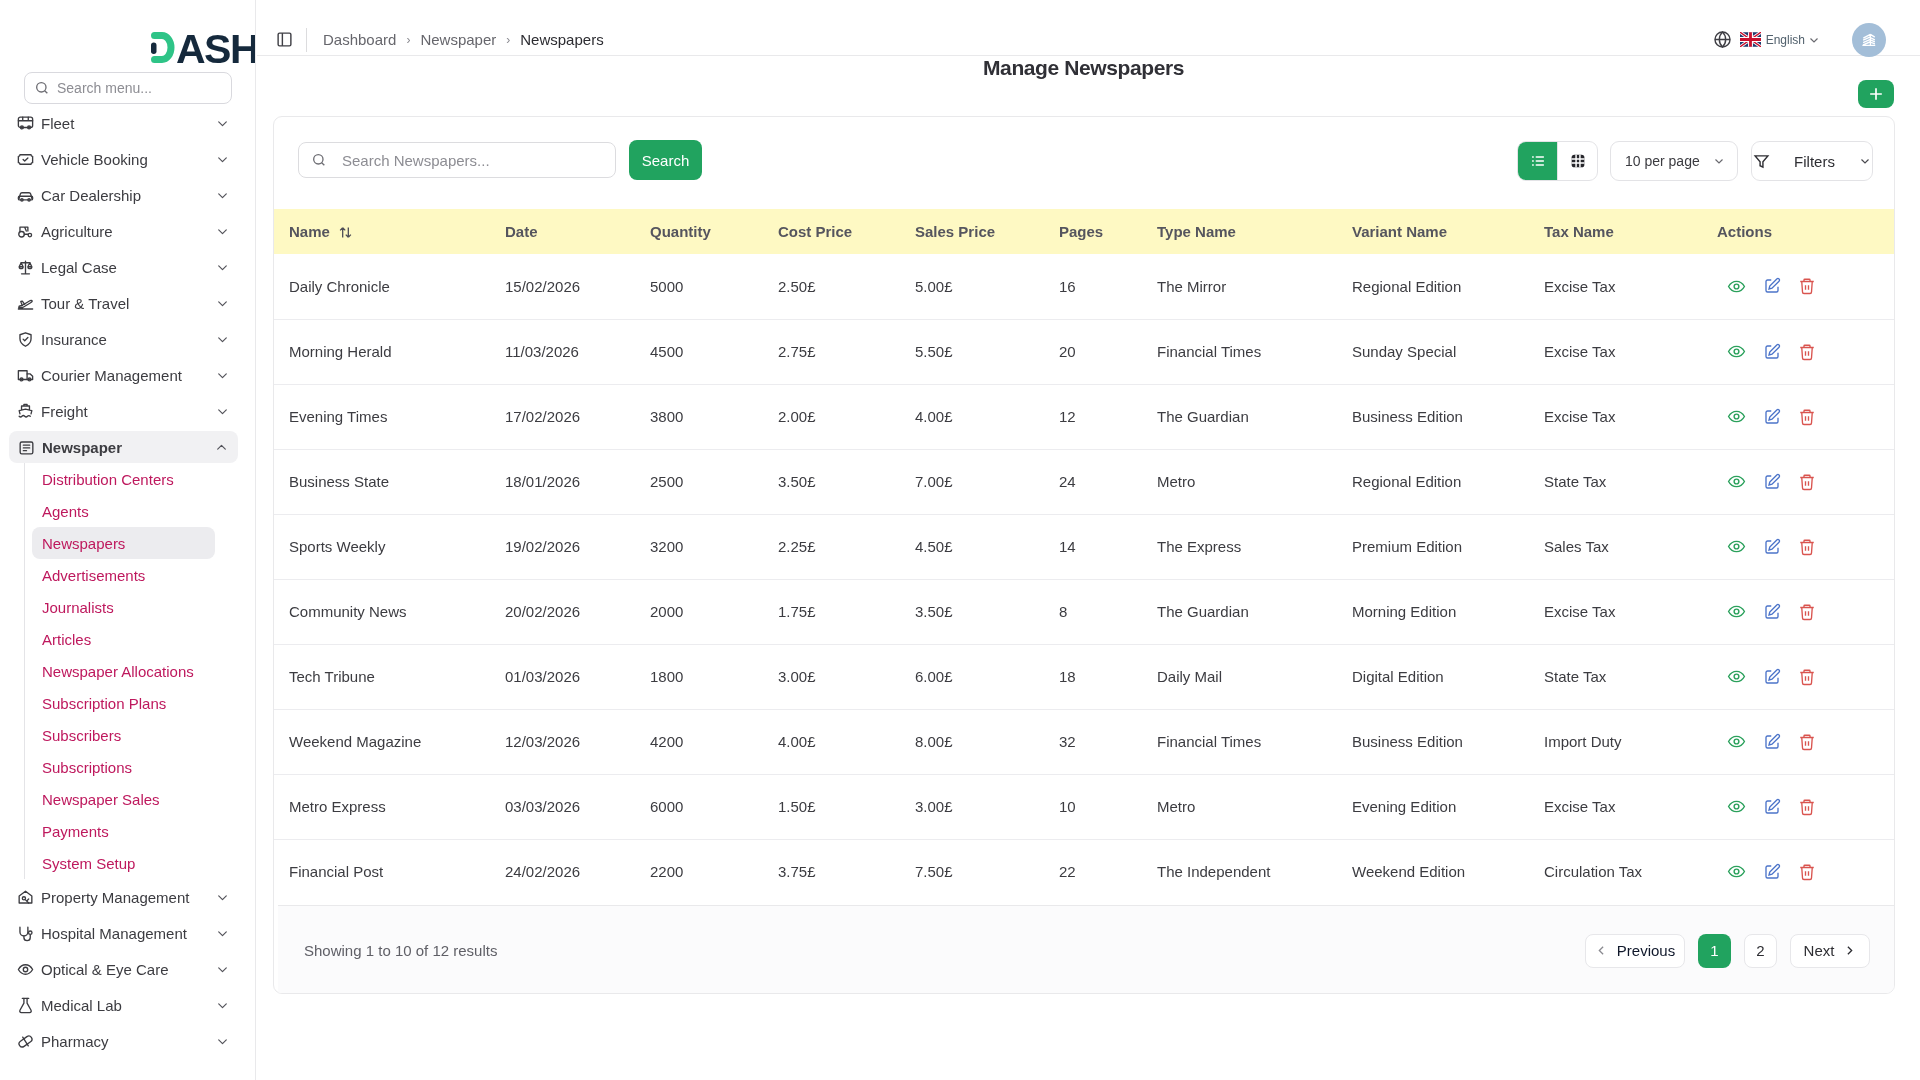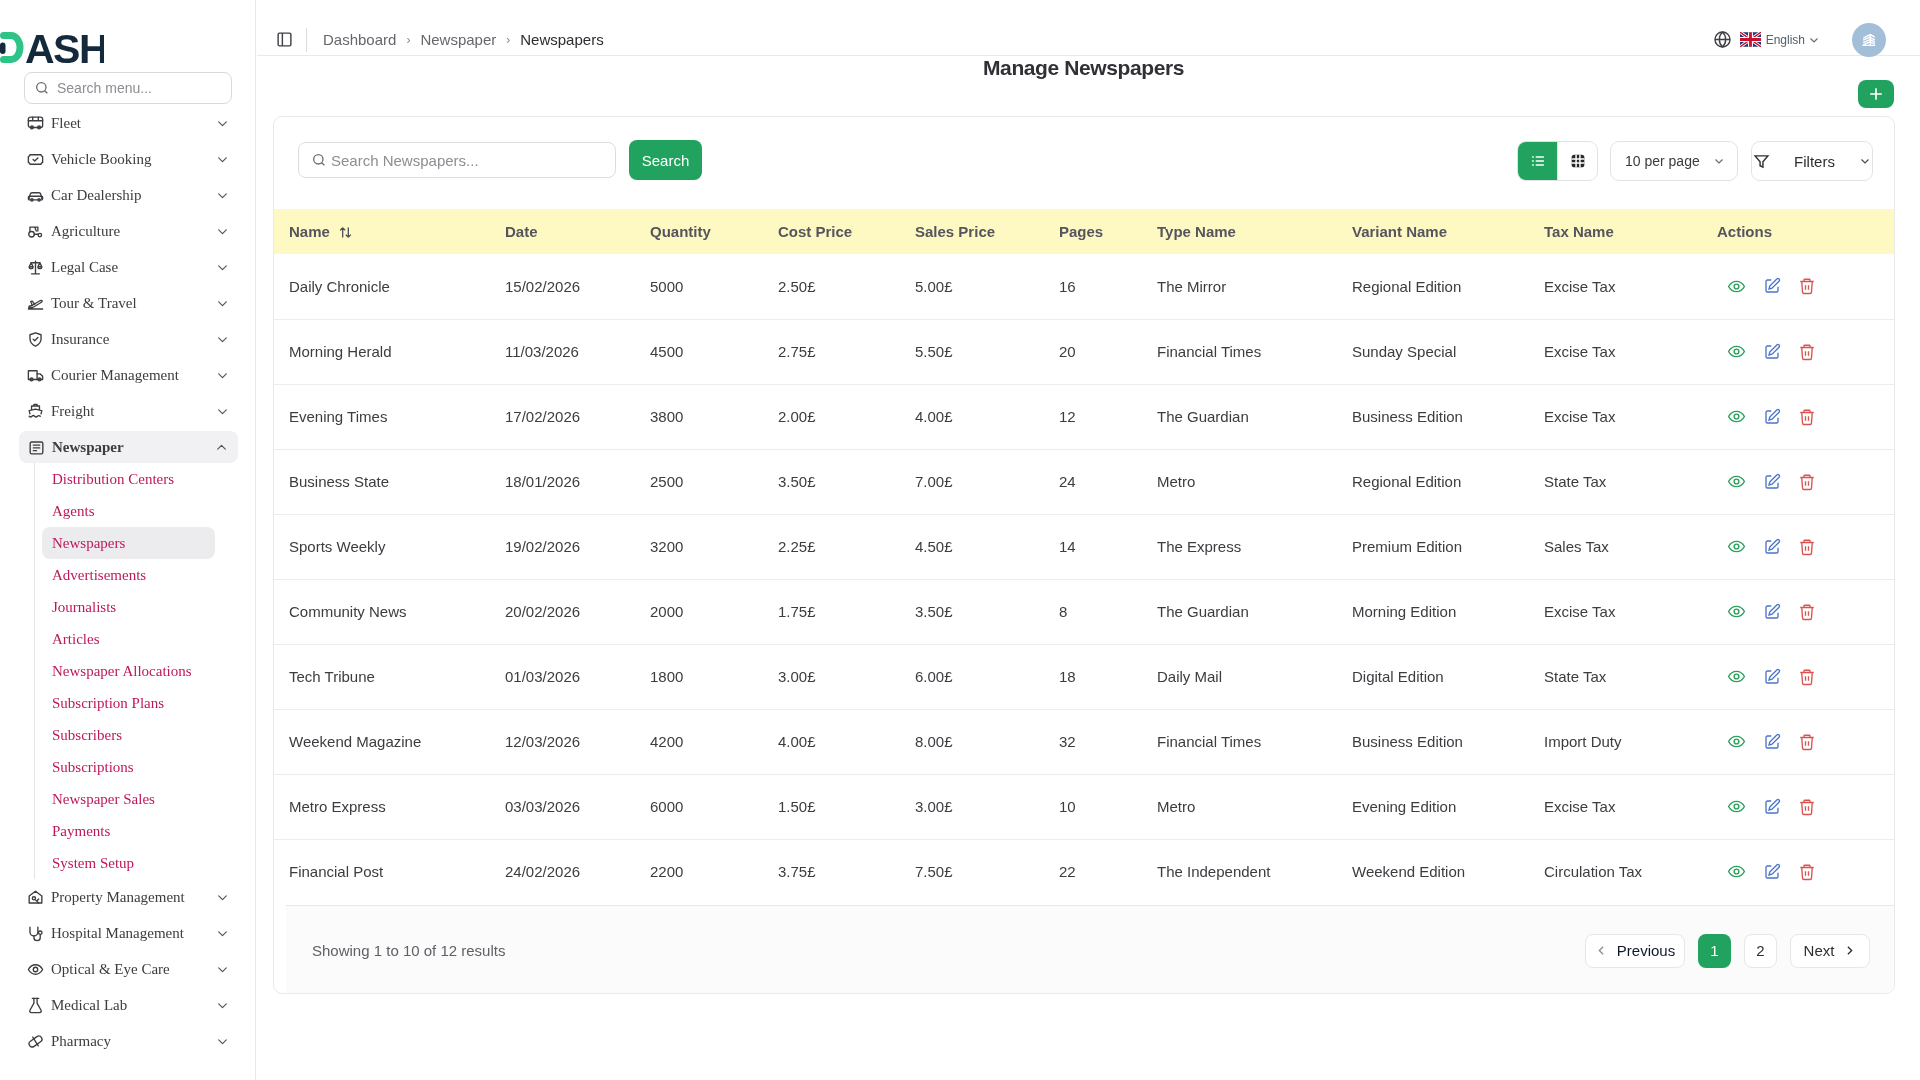--- a/index.html
+++ b/index.html
@@ -1,25 +1,25 @@
 <!DOCTYPE html>
 <html><head>
 <meta charset="utf-8">
 <style>
 * { margin:0; padding:0; box-sizing:border-box; }
 html,body { width:1920px; height:1080px; overflow:hidden; background:#fff;
   font-family:"Liberation Sans", sans-serif; color:#3a3a3a; }
 
 .sidebar { position:fixed; left:0; top:0; width:256px; height:1080px;
   border-right:1px solid #e9e9eb; background:#fff; }
-.logo { height:64px; display:flex; align-items:center; justify-content:flex-start; padding-top:32px;}
+.logo { height:64px; display:flex; align-items:center; justify-content:flex-end; padding-top:32px;}
 .sb-search { position:absolute; left:24px; top:72px; width:208px; height:32px;
   border:1px solid #d9d9de; border-radius:8px; display:flex; align-items:center;
   padding:0 9px; color:#8d8d93; font-size:14px; gap:7px; }
-.nav { position:absolute; top:105px; left:10px; right:0;font-family:Liberation Serif, serif; }
+.nav { position:absolute; top:105px; left:0; right:0; }
 .mi { height:36px; display:flex; align-items:center; padding:0 26px 0 16px;
   font-size:15px; color:#3c3c41; position:relative; }
 .mi .ic { width:19px; height:19px; margin-right:6px; flex:0 0 19px; display:flex; align-items:center; justify-content:center; color:#3c3c41;}
 .mi .lb { flex:1; white-space:nowrap; }
 .mi .ch { color:#53535a; }
 .mi.active { background:#f1f1f3; border-radius:8px; margin:2px 17px 0 9px; padding:0 10px 0 8px;
   font-weight:bold; height:32px; }
 .sub { position:relative; margin:0 0 0 24px; border-left:1px solid #e4e4e7; }
 .sub .si { height:32px; display:flex; align-items:center; padding-left:17px;
   font-size:15px; color:#be185d; white-space:nowrap; }
@@ -42,21 +42,21 @@
 
 .page-head { display:flex; align-items:center; padding:0 26px 0 16px; height:52px;flex-direction:column; }
 .page-head h1 { font-size:21px; font-weight:bold; color:#303036; letter-spacing:-0.4px; }
 .add-btn { margin-left:auto; width:36px; height:36px; border-radius:8px; background:#21a35f;
   color:#fff; display:flex; align-items:center; justify-content:center; }
 
 .card { margin:8px 24px 0 16px; width:1622px; height:878px; border:1px solid #e9e9eb;
   border-radius:9px; background:#fff; position:relative; overflow:hidden; }
 .controls { position:absolute; left:0; top:0; right:0; height:92px; }
 .srch-in { position:absolute; left:24px; top:25px; width:318px; height:36px; border:1px solid #dcdcdf;
-  border-radius:8px; display:flex; align-items:center; padding:0 12px; gap:4px; color:#8d8d93; font-size:15px; }
+  border-radius:8px; display:flex; align-items:center; padding:0 12px; gap:15px; color:#8d8d93; font-size:15px; }
 .srch-btn { position:absolute; left:355px; top:23px; width:73px; height:40px; border-radius:8px;
   background:#21a35f; color:#fff; font-size:15px; display:flex; align-items:center; justify-content:center; }
 .view-tg { position:absolute; left:1243px; top:24px; width:81px; height:40px; border:1px solid #e3e3e6;
   border-radius:9px; display:flex; overflow:hidden; background:#fff; }
 .view-tg .vseg { flex:1; display:flex; align-items:center; justify-content:center; }
 .view-tg .vseg.on { background:#21a35f; color:#fff; }
 .view-tg .vseg.off { color:#3b3b40; border-left:1px solid #e3e3e6; }
 .perpage { position:absolute; left:1336px; top:24px; width:128px; height:40px; border:1px solid #e3e3e6;
   border-radius:9px; display:flex; align-items:center; padding:0 12px 0 14px; font-size:14px; color:#3b3b40; }
 .filters { position:absolute; left:1477px; top:24px; width:122px; height:40px; border:1px solid #e3e3e6;
@@ -64,21 +64,21 @@
 
 table { position:absolute; top:92px; left:0; border-collapse:collapse; width:1620px; table-layout:fixed; }
 thead th { height:45px; background:#fef9c3; text-align:left; font-size:15px;
   font-weight:bold; padding:0 0 0 15px; color:#55555e; }
 tbody td { height:65px; border-top:1px solid #ececef; font-size:15px; color:#3c3c41;
   padding:0 0 0 15px; white-space:nowrap; }
 tbody tr:first-child td { border-top:none; }
 .acts { display:flex; align-items:center; gap:17px; margin-left:10px; }
 .acts .a-eye { color:#2ba15c; } .acts .a-ed { color:#4c74c9; } .acts .a-tr { color:#d9544f; }
 
-.cfoot { position:absolute; left:12px; right:0; top:788px; height:90px; border-top:1px solid #e9e9eb;
+.cfoot { position:absolute; left:4px; right:0; top:788px; height:90px; border-top:1px solid #e9e9eb;
   background:#fbfbfc; display:flex; align-items:center; padding:0 24px 0 26px; }
 .cfoot .info { font-size:15px; color:#5f5f66; }
 .pg { margin-left:auto; display:flex; align-items:center; gap:13px; }
 .pbtn { height:34px; border:1px solid #e7e7ea; border-radius:8px; background:#fff;
   display:flex; align-items:center; justify-content:center; font-size:15px; color:#2e2e33; gap:9px; }
 .pbtn.prev { width:100px; color:#0f172a; }
 .pbtn.next { width:80px; }
 .pnum { width:33px; height:34px; border-radius:8px; display:flex; align-items:center;
   justify-content:center; font-size:15px; }
 .pnum.on { background:#21a35f; color:#fff; }

